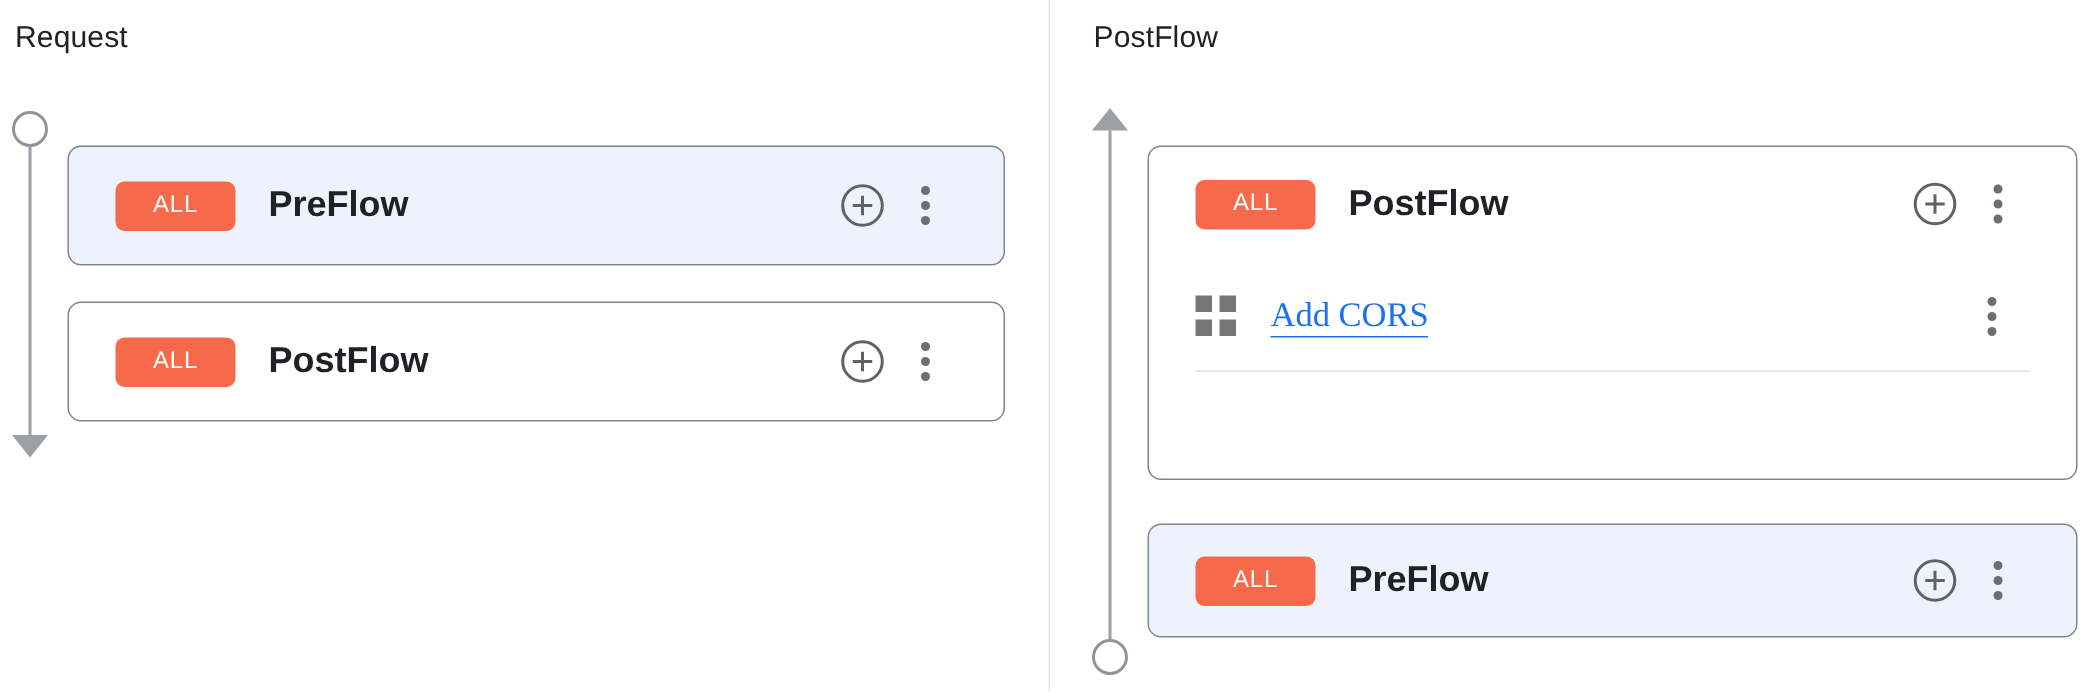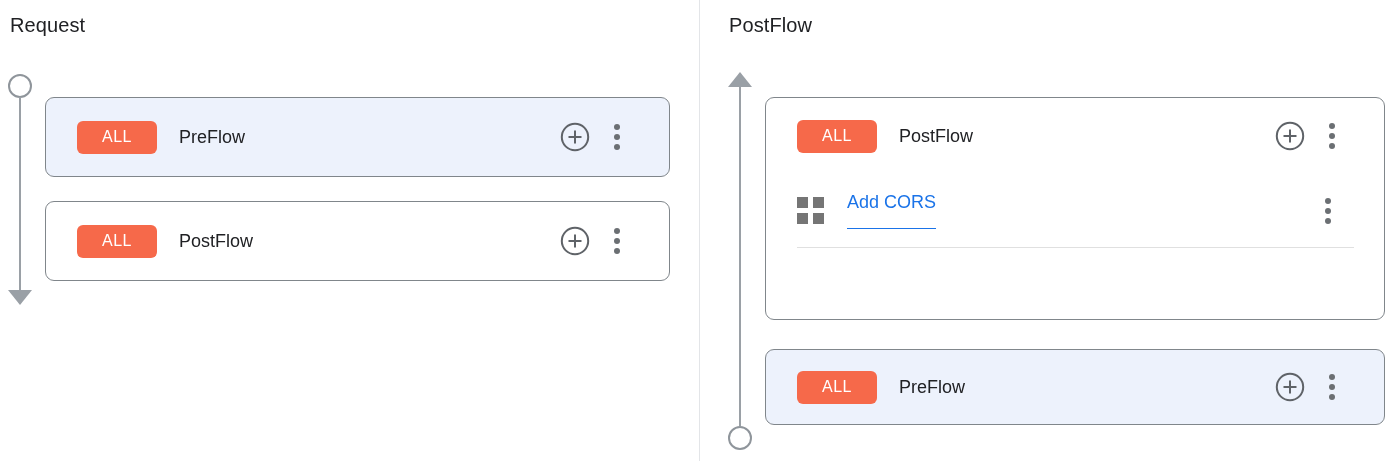--- a/index.html
+++ b/index.html
@@ -46,21 +46,21 @@
   .card-header {
     display: flex; align-items: center;
     padding: 0 40px 0 31px; width: 100%;
   }
   .badge {
     display: inline-flex; align-items: center; justify-content: center;
     min-width: 80px; height: 33px; padding: 0 14px;
     background: #f6694a; color: #ffffff; border-radius: 6px;
     font-size: 16px; font-weight: 400; letter-spacing: .5px;
   }
-  .flow-name { margin-left: 22px; font-size: 18px; font-weight: 400; color: #202124; }
+  .flow-name { margin-left: 22px; font-size: 24px; font-weight: 700; color: #202124; }
   .spacer { flex: 1; }
 
   .icon-btn {
     background: none; border: none; padding: 0; cursor: pointer;
     display: inline-flex; align-items: center; justify-content: center;
   }
   .add-btn { width: 32px; height: 32px; margin-right: 14px; }
   .more-btn { width: 24px; height: 28px; }
 
   .dots { display: inline-flex; flex-direction: column; gap: 4px; }
@@ -71,22 +71,22 @@
     display: flex; align-items: center; height: 73px;
     padding: 0 44px 0 31px;
   }
   .row-divider { height: 1px; background: #e0e0e0; margin: 0 30px 0 31px; }
   .grid-icon {
     display: inline-grid; grid-template-columns: 11px 11px; grid-template-rows: 11px 11px;
     gap: 5px; margin-right: 23px; flex: none;
   }
   .grid-icon i { background: #757575; display: block; }
   .policy-link {
-    font-size: 18px; color: #1a73e8; text-decoration: none;
-    border-bottom: 1px solid #1a73e8; padding-bottom: 15px; cursor: pointer;
+    font-size: 23px; color: #1a73e8; text-decoration: none;
+    border-bottom: 1px solid #1a73e8; padding-bottom: 1px; cursor: pointer; font-family: Liberation Serif, serif;
   }
   .policy-row .more-btn { margin-left: auto; }
 </style>
 </head>
 <body>
 
 <div class="stage">
 
   <h2 class="panel-title title-request">Request</h2>
 

